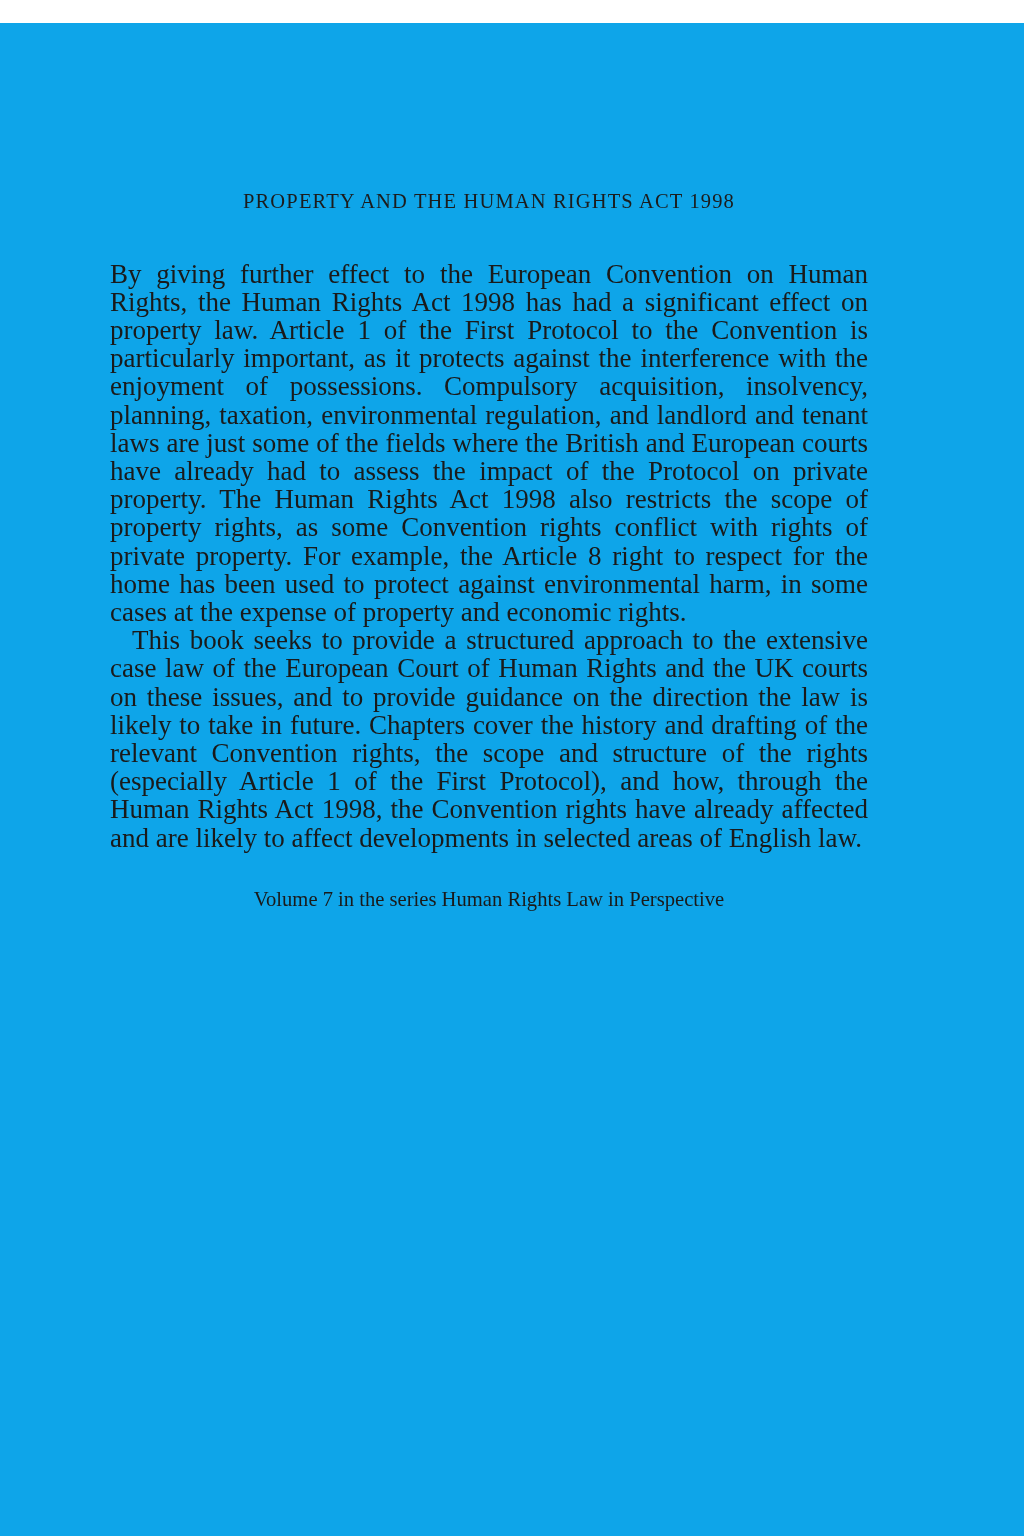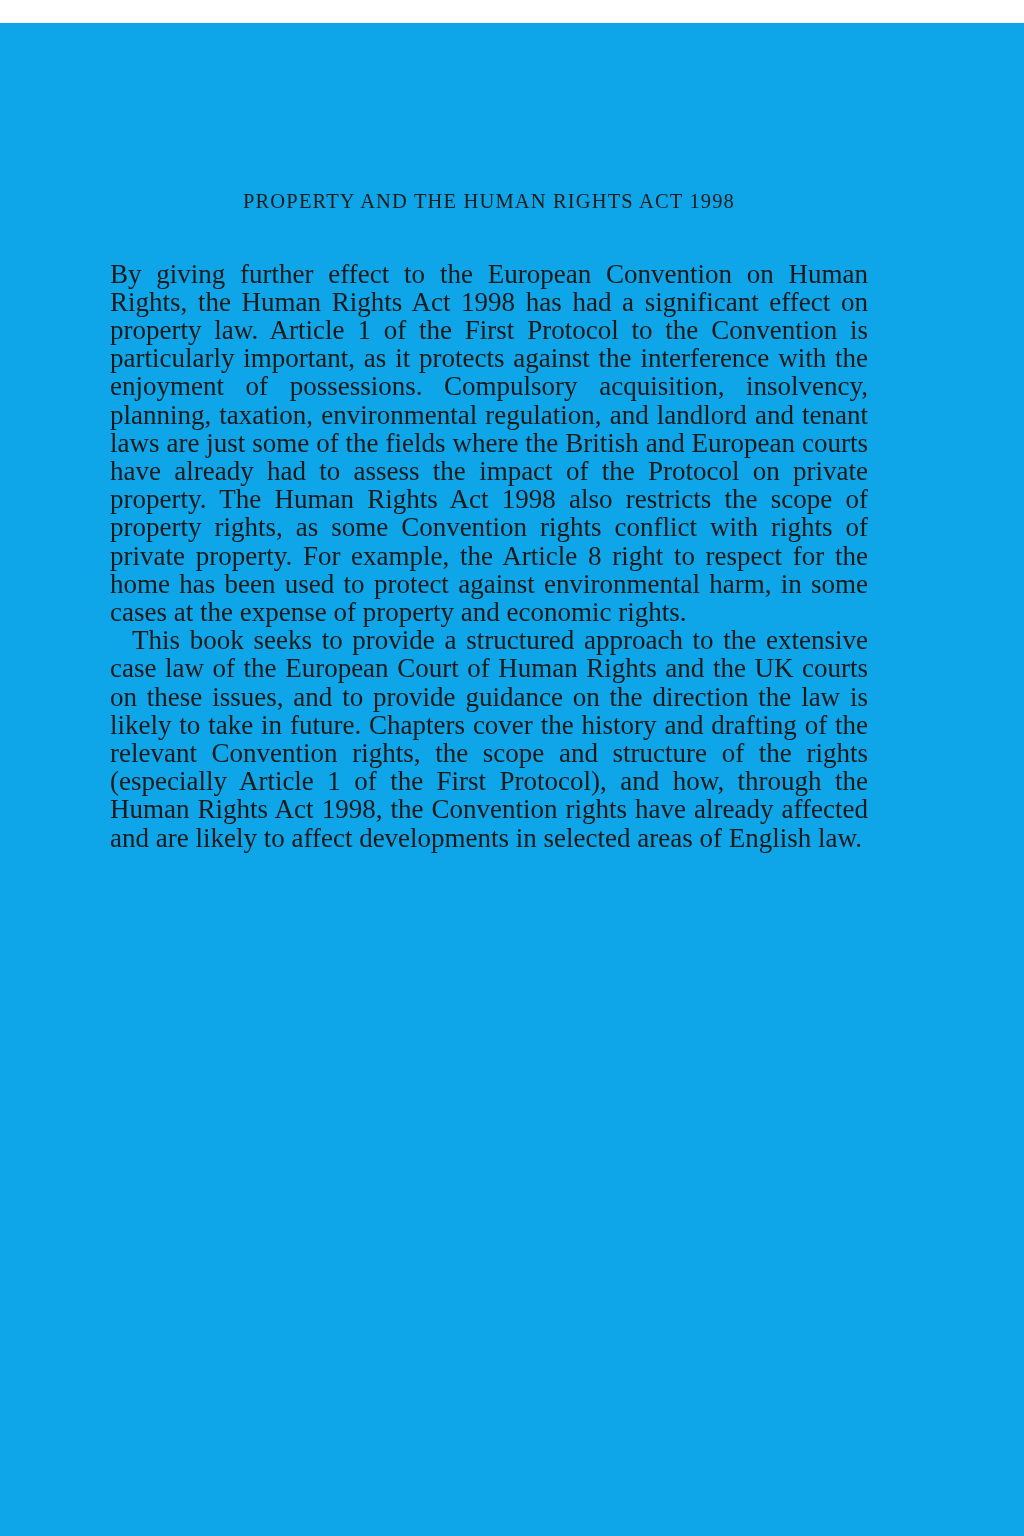--- a/index.html
+++ b/index.html
@@ -90,16 +90,17 @@
 
   <div id="content">
 
     <h1 id="book-title">Property and the Human Rights Act 1998</h1>
 
     <div id="blurb">
       <p class="para">By giving further effect to the European Convention on Human Rights, the Human Rights Act 1998 has had a significant effect on property law. Article 1 of the First Protocol to the Convention is particularly important, as it protects against the interference with the enjoyment of possessions. Compulsory acquisition, insolvency, planning, taxation, environmental regulation, and landlord and tenant laws are just some of the fields where the British and European courts have already had to assess the impact of the Protocol on private property. The Human Rights Act 1998 also restricts the scope of property rights, as some Convention rights conflict with rights of private property. For example, the Article 8 right to respect for the home has been used to protect against environmental harm, in some cases at the expense of property and economic rights.</p>
       <p class="para">This book seeks to provide a structured approach to the extensive case law of the European Court of Human Rights and the UK courts on these issues, and to provide guidance on the direction the law is likely to take in future. Chapters cover the history and drafting of the relevant Convention rights, the scope and structure of the rights (especially Article 1 of the First Protocol), and how, through the Human Rights Act 1998, the Convention rights have already affected and are likely to affect developments in selected areas of English law.</p>
     </div>
 
+    <p id="series-note">Volume 7 in the series Human Rights Law in Perspective</p>
 
   </div>
 
 </div>
 
 </body></html>

